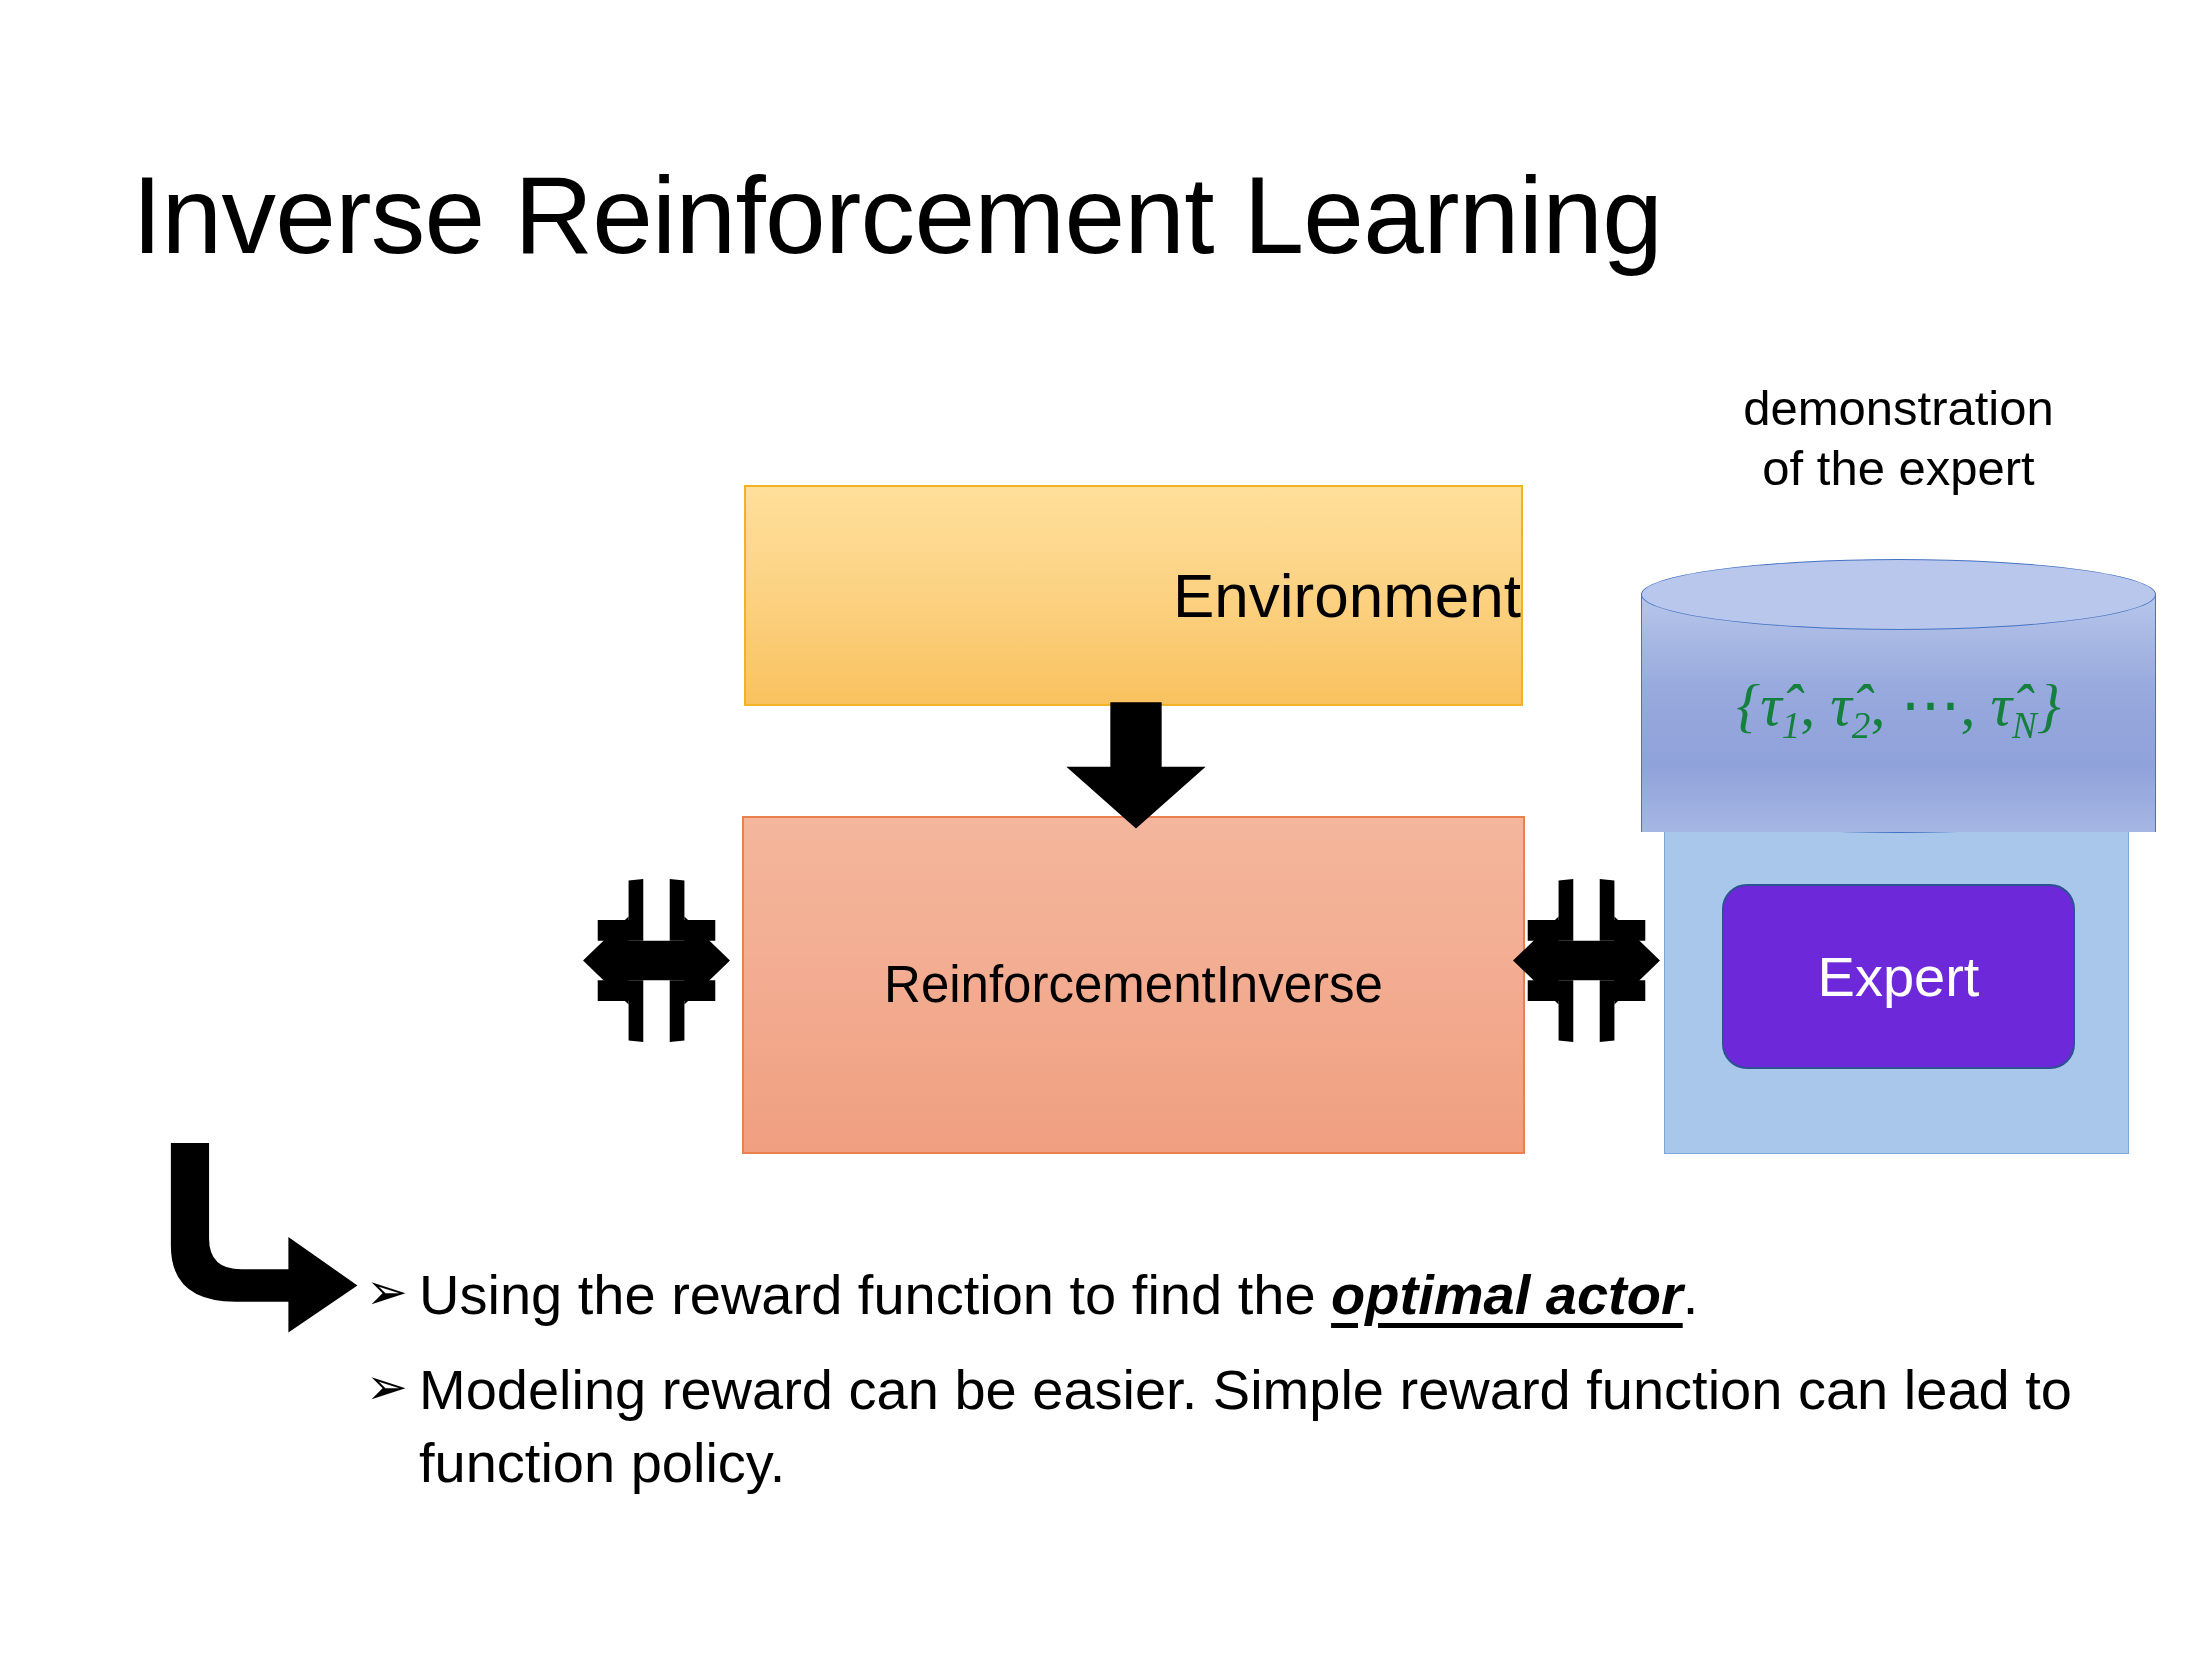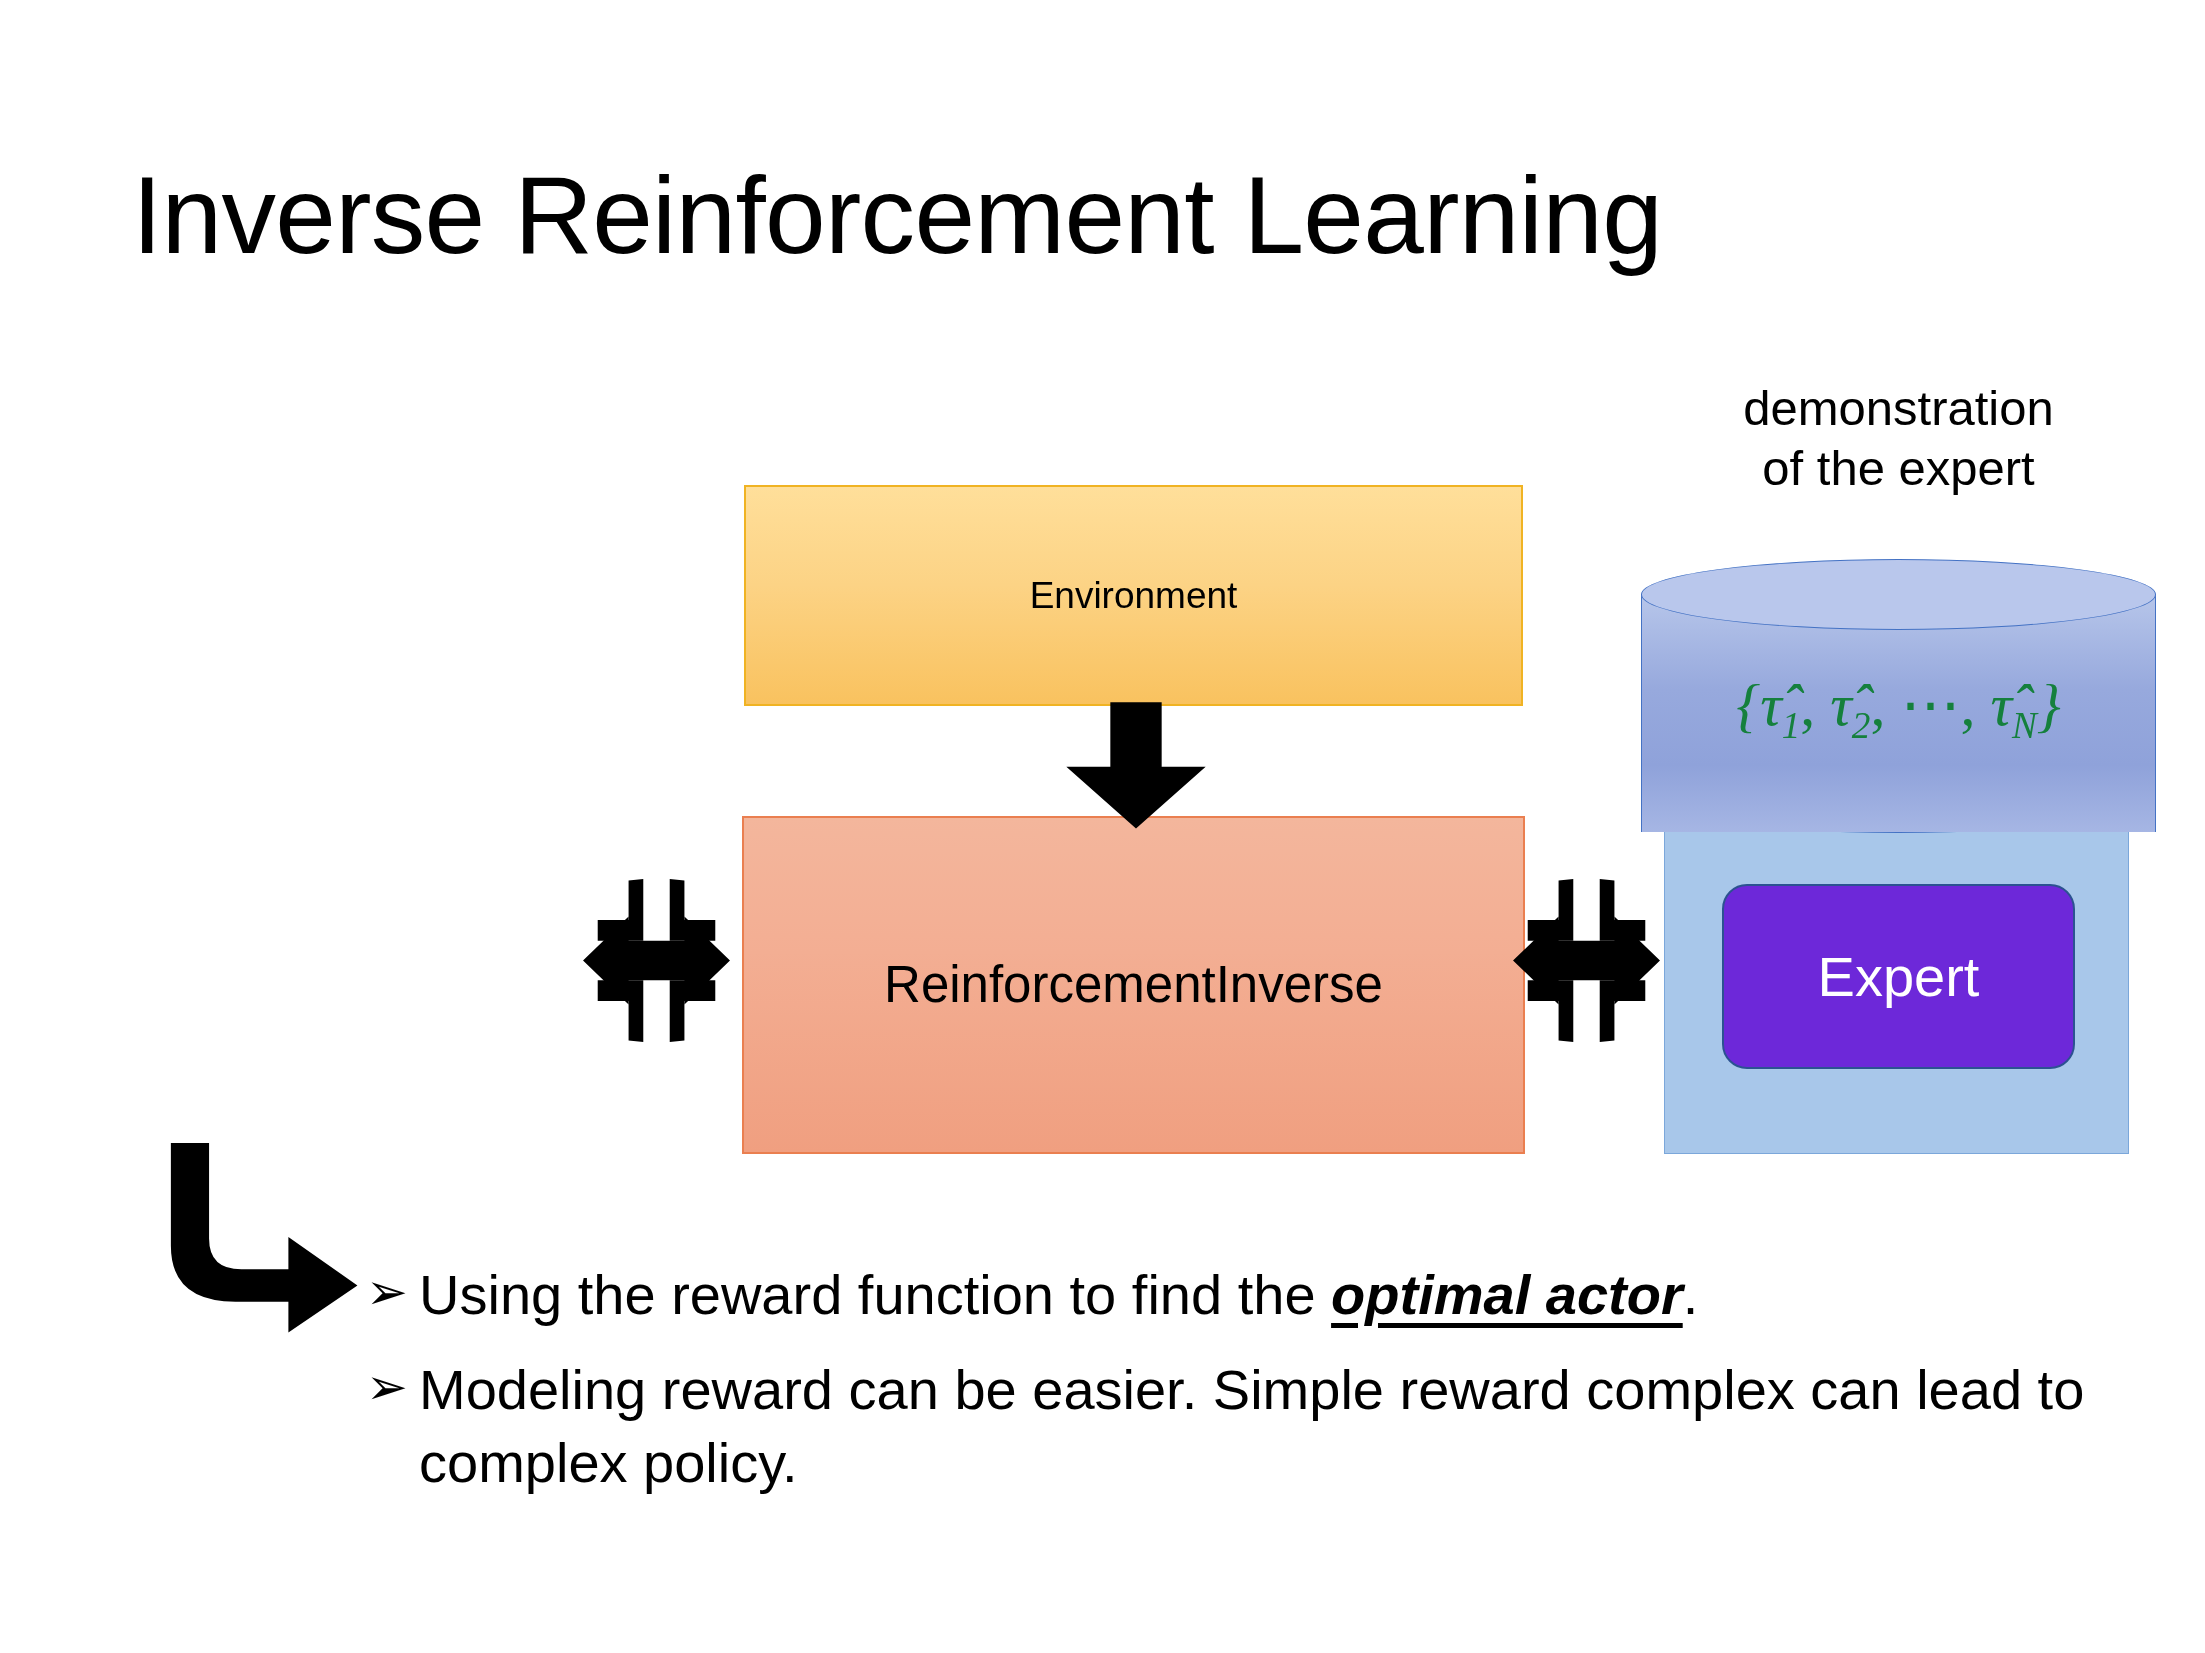--- a/index.html
+++ b/index.html
@@ -47,21 +47,22 @@
   }
 
   
   .box-environment {
     left: 744px;
     top: 485px;
     width: 779px;
     height: 221px;
     background: linear-gradient(to bottom, #ffdf9a 0%, #fcd385 45%, #f9c25f 100%);
     border: 2.9px solid #f0b323;
-    font-size: 37px;
+    font-size: 62px;
+    justify-content: flex-end;
   }
 
   
   .box-rl {
     left: 742px;
     top: 816px;
     width: 783px;
     height: 338px;
     background: linear-gradient(to bottom, #f3b69c 0%, #f3ae93 40%, #f09f80 100%);
     border: 2.2px solid #ea7f50;
@@ -282,19 +283,19 @@
 
   <div class="bullets">
 
     <div class="bullet">
       <span class="bullet-marker">➢</span>
       <span class="bullet-text"><span>Using the reward function to find the </span><span class="emph">optimal actor</span><span>.</span></span>
     </div>
 
     <div class="bullet">
       <span class="bullet-marker">➢</span>
-      <span class="bullet-text">Modeling reward can be easier. Simple reward complex can lead to complex policy.</span>
+      <span class="bullet-text">Modeling reward can be easier. Simple reward function can lead to function policy.</span>
     </div>
 
   </div>
 
 </div>
 
 
 </body></html>

